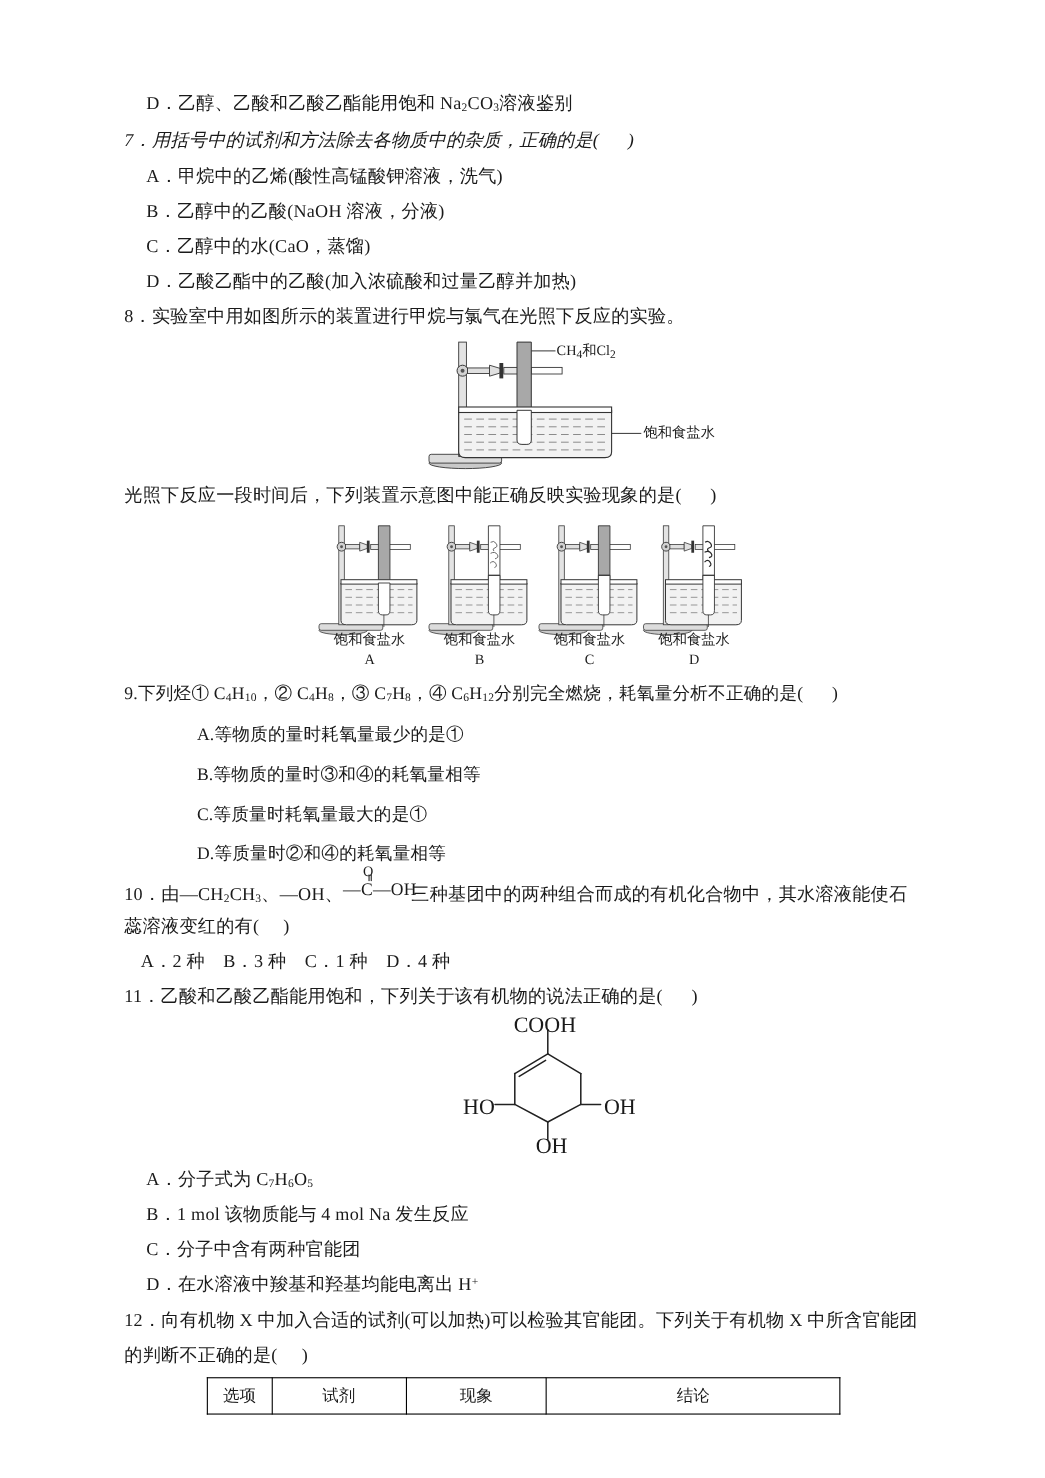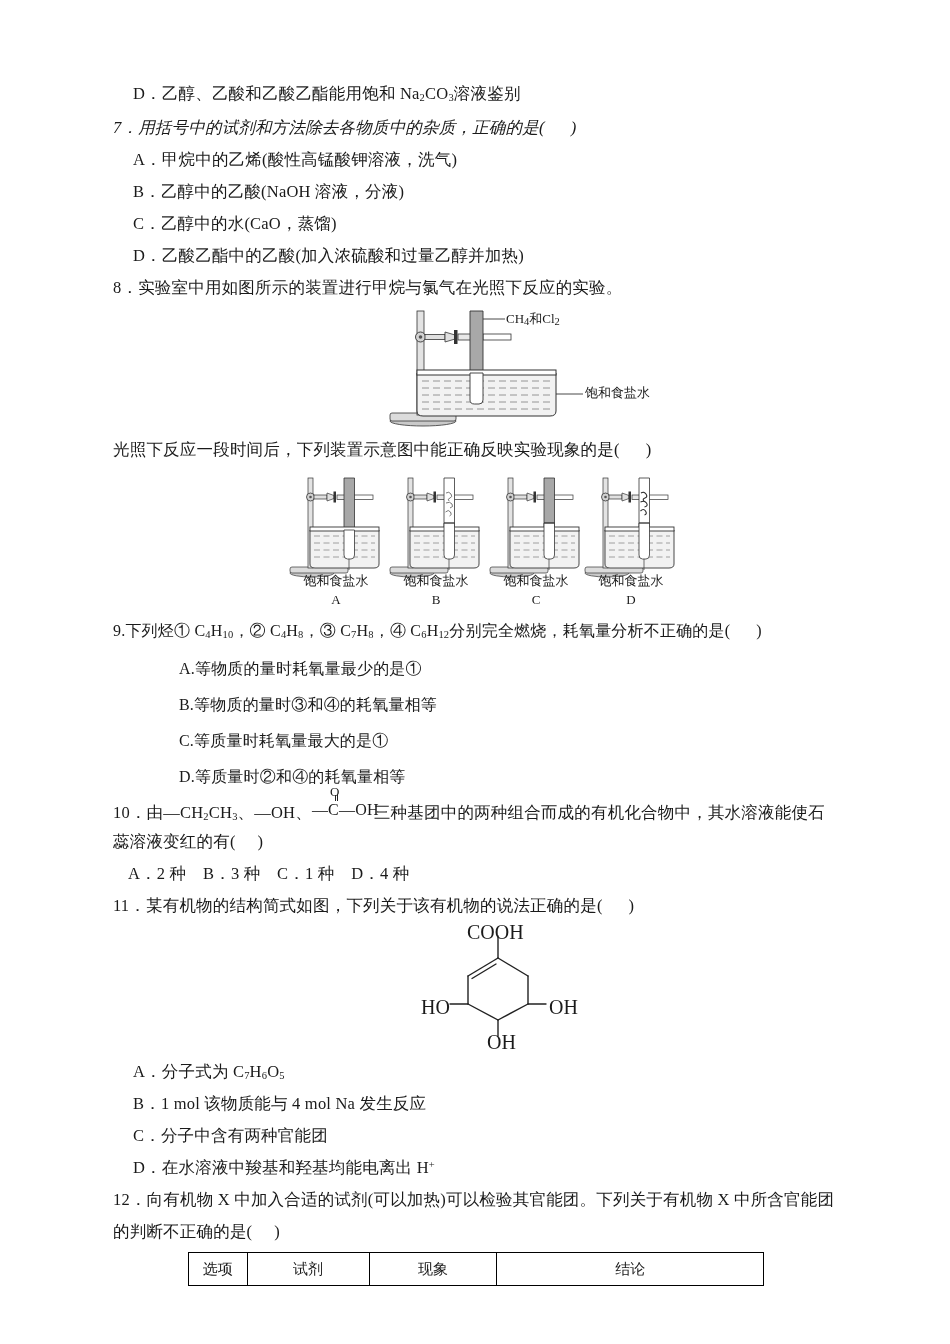--- a/index.html
+++ b/index.html
@@ -321,21 +321,21 @@
 
   <div class="line qnum" style="top:800px;">
     <span>10．</span><span>由—CH</span><sub>2</sub><span>CH</span><sub>3</sub><span>、—OH、</span><span class="cooh-group"><span class="cooh-O">O</span><span class="cooh-dbl"></span><span class="cooh-main">—C—OH</span></span><span>三种基团中的两种组合而成的有机化合物中，其水溶液能使石</span>
   </div>
   <div class="line cont" style="top:832px;">
     <span>蕊溶液变红的有(</span><span class="blank-sm"></span><span>)</span>
   </div>
   <div class="line" style="left:128px; top:864px;">A．2 种　B．3 种　C．1 种　D．4 种</div>
 
   <div class="line qnum" style="top:896px;">
-    <span>11．</span><span>某有机物的结构简式如图，下列关于该有机物的说法正确的是(</span><span class="blank"></span><span>)</span>
+    <span>11．</span><span>乙酸和乙酸乙酯能用饱和，下列关于该有机物的说法正确的是(</span><span class="blank"></span><span>)</span>
   </div>
 
   <div class="mol" style="left:408px; top:918px;">
     <svg width="180" height="120" viewBox="0 0 180 120">
 
       <g stroke="#222" stroke-width="1.4" fill="none" stroke-linecap="round">
 
         <line x1="90" y1="40" x2="60" y2="58"></line>
         <line x1="88" y1="46" x2="64" y2="60.5"></line>
 

